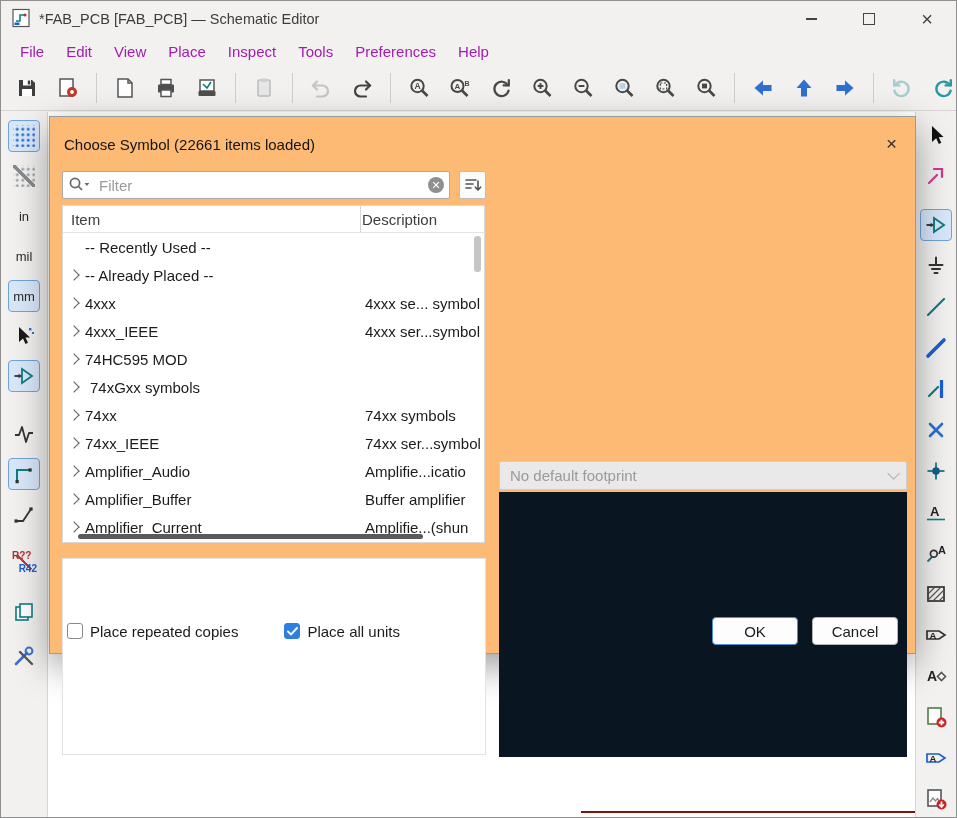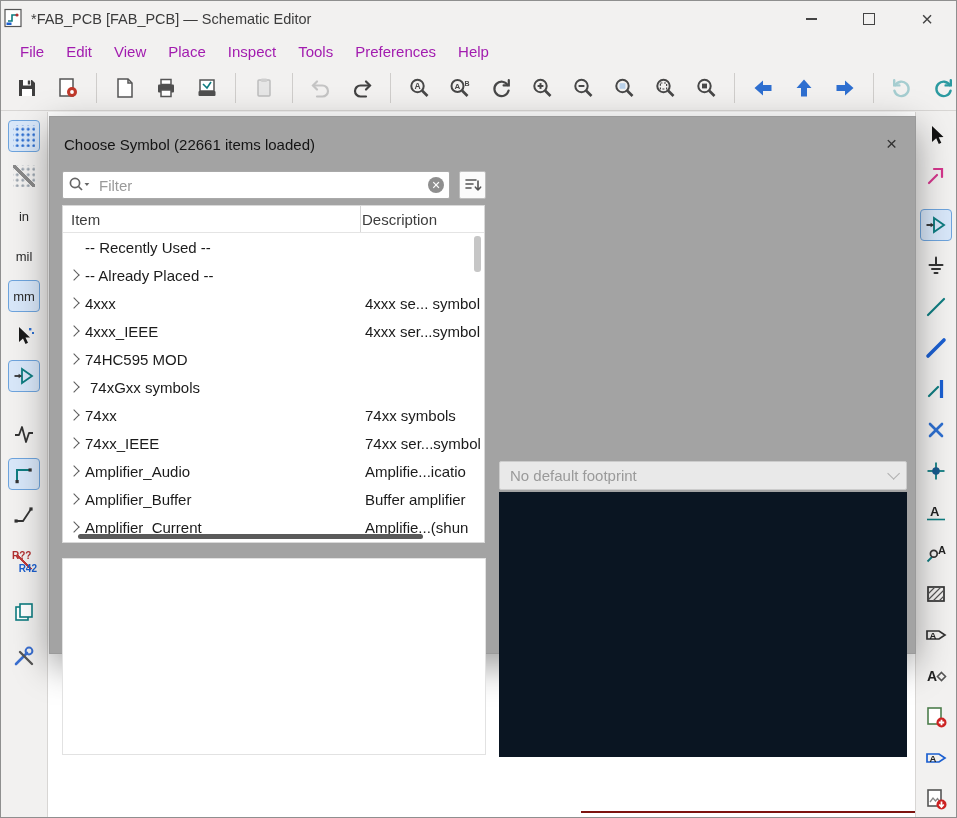--- a/index.html
+++ b/index.html
@@ -1,20 +1,20 @@
 <!DOCTYPE html>
 <html><head>
 <meta charset="utf-8">
 <style>
   html,body{margin:0;padding:0;}
   body{font-family:"Liberation Sans",sans-serif;background:#6b6b6b;}
   .app{position:relative;width:957px;height:818px;background:#f2f1f0;overflow:hidden;border:1px solid #8f8f8f;box-sizing:border-box;font-size:15px;color:#1b1b1b;}
 
   
-  .titlebar{position:absolute;left:0;top:0;right:0;height:36px;display:flex;align-items:center;padding-left:2px;background:#f2f1f0;}
+  .titlebar{position:absolute;left:0;top:0;right:0;height:36px;display:flex;align-items:center;padding-left:10px;background:#f2f1f0;}
   .apptitle{margin-left:8px;font-size:14.5px;color:#3c3c3c;}
   .wincontrols{margin-left:auto;display:flex;height:36px;}
   .winbtn{width:58px;height:36px;display:flex;align-items:center;justify-content:center;color:#444;}
   .min-glyph{width:11px;height:1.5px;background:#444;display:block;}
   .max-glyph{width:10px;height:10px;border:1.2px solid #444;display:block;}
   .close-glyph{font-size:20px;line-height:20px;}
 
   
   .menubar{position:absolute;left:0;top:36px;right:0;height:28px;display:flex;align-items:center;padding-left:8px;background:#f2f1f0;}
   .menuitem{padding:4px 11px;color:#a21caf;}
@@ -35,21 +35,21 @@
   .annwrap{position:relative;width:26px;height:26px;font-weight:bold;font-size:10px;line-height:9px;}
   .annwrap .a1{position:absolute;left:1px;top:2px;color:#b03030;}
   .annwrap .a2{position:absolute;right:0;bottom:2px;color:#1b5fd0;}
   .annwrap .aslash{position:absolute;left:4px;top:6px;width:18px;height:14px;background:linear-gradient(45deg,transparent 46%,#c03a3a 46%,#c03a3a 56%,transparent 56%);}
 
   
   .canvas{position:absolute;left:47px;top:111px;right:41px;bottom:0;background:#ffffff;}
   .sheetline{position:absolute;left:533px;right:0;top:699px;height:2px;background:#7d1410;}
 
   
-  .dlg{position:absolute;left:1px;top:4px;width:867px;height:538px;background:#a3a3a3;border:1px solid #9a9a9a;box-sizing:border-box;box-shadow:0 12px 34px rgba(0,0,0,0.38);}
+  .dlg{position:absolute;left:1px;top:4px;width:867px;height:538px;background:#fdba74;border:1px solid #9a9a9a;box-sizing:border-box;box-shadow:0 12px 34px rgba(0,0,0,0.38);}
   .dlg-header{position:absolute;left:14px;right:12px;top:0;height:54px;display:flex;align-items:center;}
   .dlg-title{font-size:15px;color:#141414;}
   .dlg-close{margin-left:auto;font-size:19px;color:#333;padding:2px 6px;}
   .flt-wrap{position:absolute;left:12px;top:54px;width:388px;height:28px;}
   .flt-input{width:100%;height:100%;box-sizing:border-box;border:1px solid #a9a9a9;border-radius:2px;background:#fff;padding:0 31px 0 36px;font-size:15px;font-family:"Liberation Sans",sans-serif;color:#222;}
   .flt-input::placeholder{color:#9a9a9a;}
   .flt-search{position:absolute;left:6px;top:5px;}
   .flt-clear{position:absolute;right:6px;top:6px;width:16px;height:16px;border-radius:50%;background:#8f8f8f;color:#fff;font-size:11px;line-height:16px;text-align:center;}
   .flt-sortbtn{position:absolute;left:409px;top:54px;width:27px;height:28px;border:1px solid #bdbdbd;border-radius:2px;background:#fbfbfb;display:flex;align-items:center;justify-content:center;box-sizing:border-box;}
 
@@ -558,16 +558,34 @@
       <div class="details"></div>
 
 
       <div class="fpsel">
         <span>No default footprint</span>
         <span class="ddchev"></span>
       </div>
 
       <div class="preview3d"></div>
 
+      <div class="dlg-footer">
+        <label class="cbrow">
+          <span class="cb"></span>
+          <span>Place repeated copies</span>
+        </label>
+        <label class="cbrow">
+          <span class="cb checked">
+              <svg width="11" height="9" viewBox="0 0 11 9">
+                <polyline points="1,4.5 4,7.5 10,1" fill="none" stroke="#fff" stroke-width="1.9" stroke-linecap="round"></polyline>
+              </svg>
+            </span>
+          <span>Place all units</span>
+        </label>
+        <div class="btns">
+          <button class="btn default">OK</button>
+          <button class="btn">Cancel</button>
+        </div>
+      </div>
     </div>
   </div>
 
 </div>
 
 </body></html>

